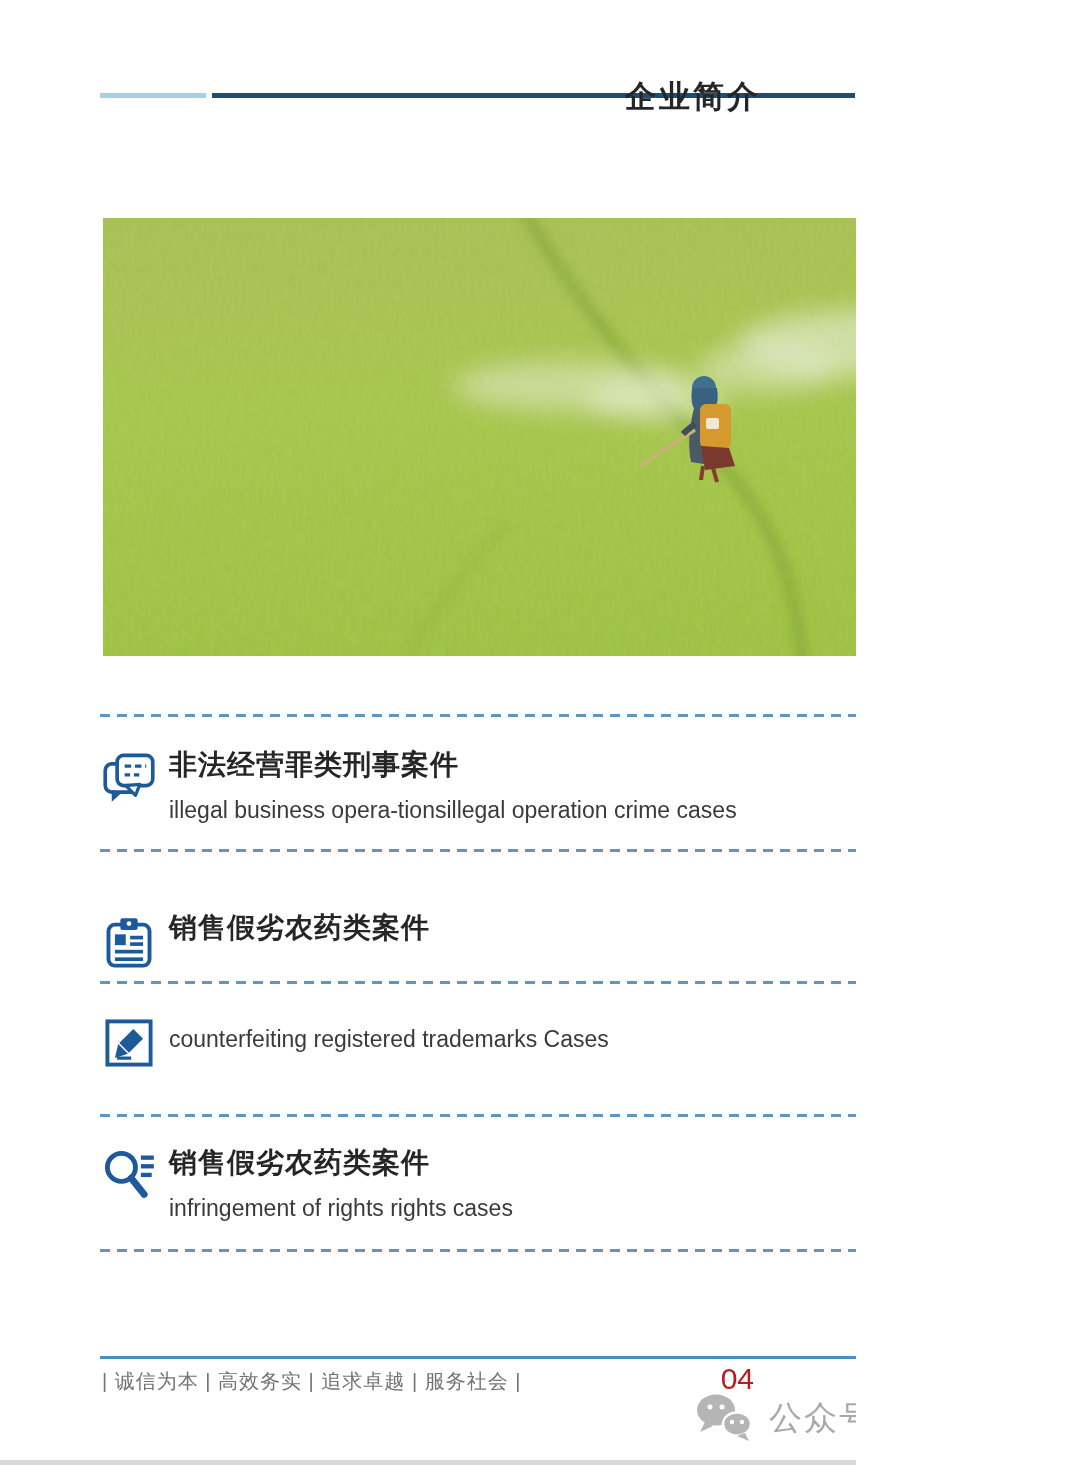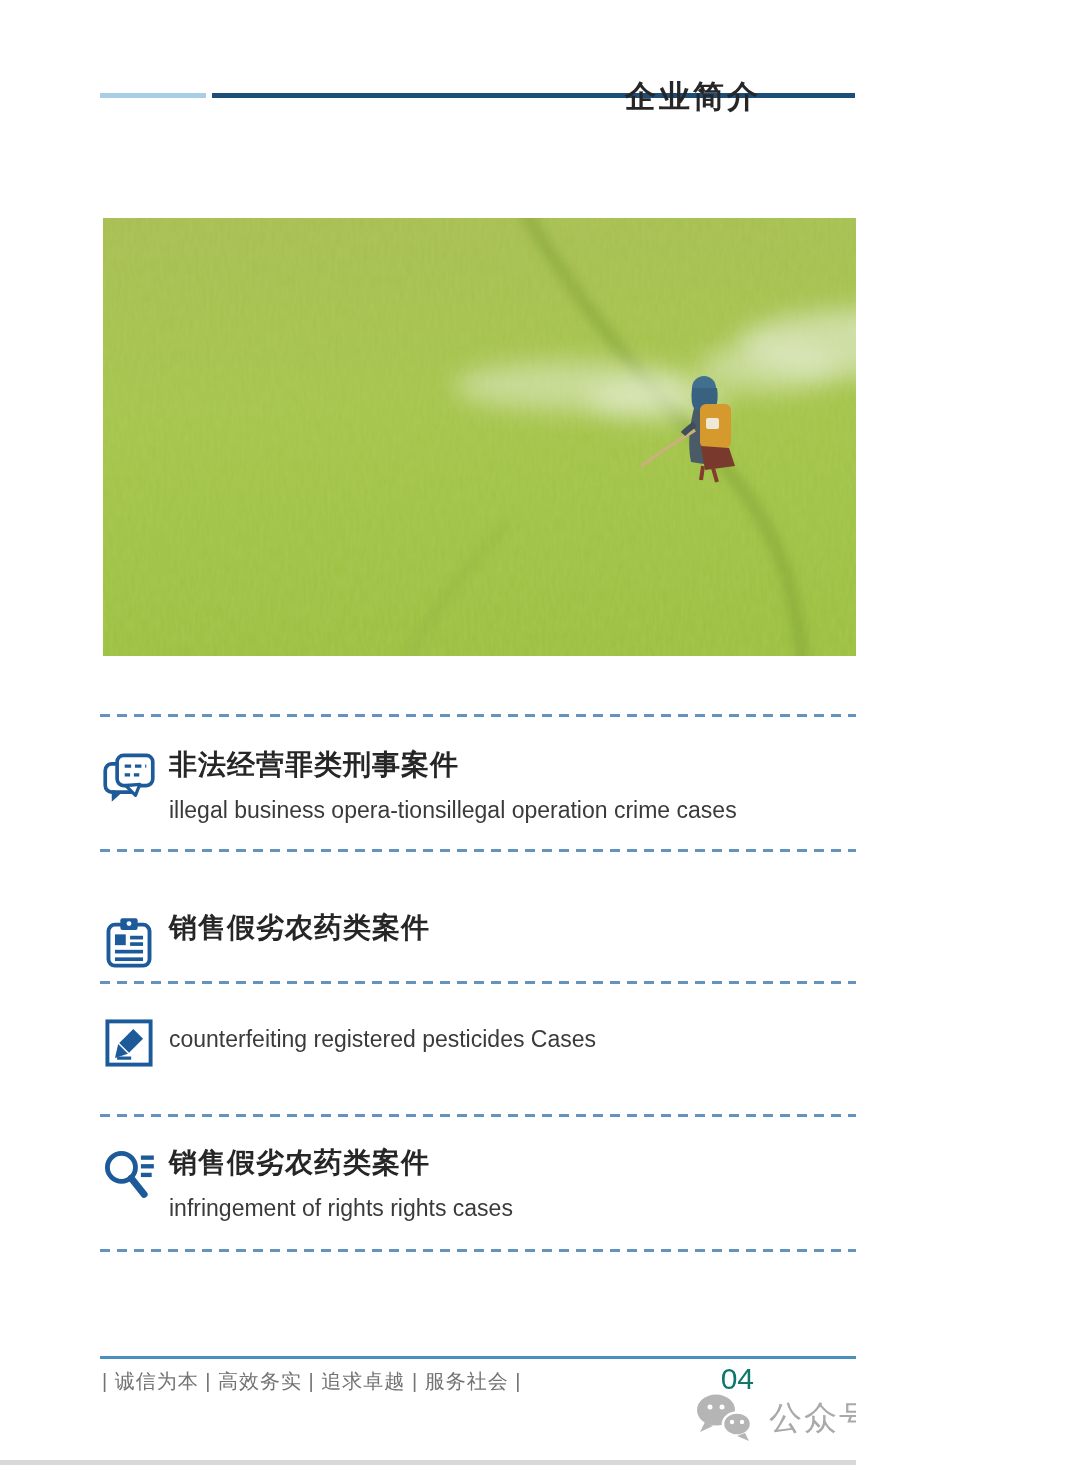--- a/index.html
+++ b/index.html
@@ -26,21 +26,21 @@
   .item1{top:747px;} .item2{top:912px;font-family:Liberation Mono, monospace;} .item3{top:1012px;} .item4{top:1145px;}
   .case-icon{width:54px;height:62px;flex:0 0 auto;display:flex;align-items:center;}
   .case-icon svg{width:54px;height:54px;display:block;}
   .case-text{display:flex;flex-direction:column;}
   .case-title{font-size:28px;font-weight:bold;color:#262626;line-height:36px;letter-spacing:1px;}
   .case-sub{font-size:23px;color:#3a3a3a;line-height:34px;margin-top:10px;}
 
   
   .footer-line{position:absolute;left:100px;top:1356px;width:878px;height:3px;background:#4a8fbe;}
   .footer-slogan{position:absolute;left:102px;top:1368px;font-size:20px;color:#737373;letter-spacing:1px;}
-  .footer-page{position:absolute;right:102px;top:1362px;font-size:30px;color:#0f766e;}
+  .footer-page{position:absolute;right:102px;top:1362px;font-size:30px;color:#b91c1c;}
 
   
   .watermark{position:absolute;left:693px;top:1393px;display:flex;align-items:center;gap:14px;}
   .watermark svg{width:62px;height:50px;display:block;}
   .watermark-text{font-size:33px;color:#a9a9a9;letter-spacing:2px;white-space:nowrap;}
 
   .bottom-strip{position:absolute;left:0;top:1460px;width:1080px;height:5px;background:#d9d9d9;}
 </style>
 </head>
 <body>
@@ -152,21 +152,21 @@
   <div class="case-item item3">
     <div class="case-icon">
       <svg viewBox="0 0 50 50">
         <rect x="5" y="5" width="40" height="40" fill="none" stroke="#1d5a99" stroke-width="3.6"></rect>
         <path d="M29 12 l9 9 -13 13 -9 -9 z" fill="#1d5a99"></path>
         <path d="M15 26 l9 9 -12 4 z" fill="#1d5a99"></path>
         <line x1="14" y1="39" x2="27" y2="39" stroke="#1d5a99" stroke-width="3"></line>
       </svg>
     </div>
     <div class="case-text">
-      <div class="case-sub">counterfeiting registered pesticides Cases</div>
+      <div class="case-sub">counterfeiting registered trademarks Cases</div>
     </div>
   </div>
 
   <div class="case-item item4">
     <div class="case-icon">
       <svg viewBox="0 0 50 50">
         <circle cx="18" cy="17" r="13" fill="none" stroke="#1d5a99" stroke-width="4.5"></circle>
         <line x1="27" y1="27" x2="39" y2="42" stroke="#1d5a99" stroke-width="6.5" stroke-linecap="round"></line>
         <line x1="36" y1="8" x2="48" y2="8" stroke="#1d5a99" stroke-width="4"></line>
         <line x1="36" y1="16" x2="48" y2="16" stroke="#1d5a99" stroke-width="4"></line>

